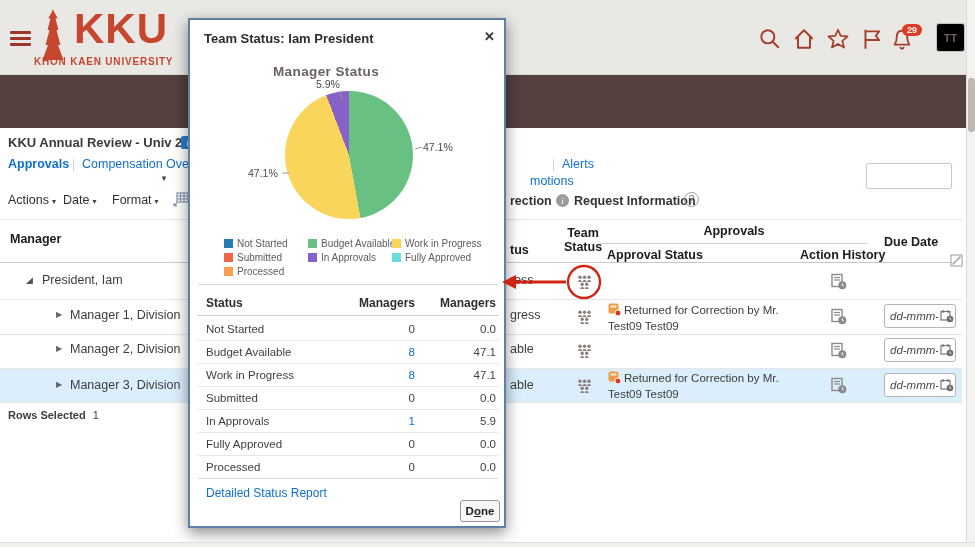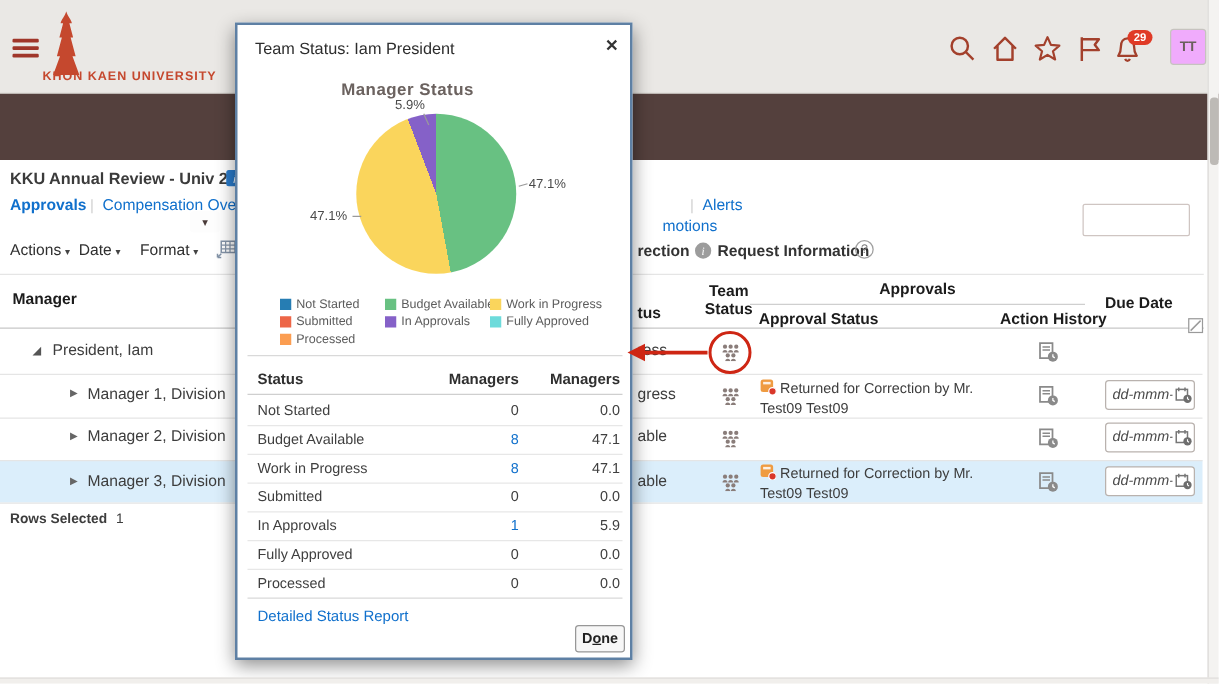--- a/index.html
+++ b/index.html
@@ -8,21 +8,21 @@
   .abs { position:absolute; }
   svg { display:block; }
 
   
   .top-header { left:0; top:0; width:975px; height:75px; background:#eae8e5; border-bottom:1px solid #dcdad6; }
   .hamburger span { display:block; width:21px; height:3px; background:#a0362a; margin-bottom:3px; border-radius:1px; }
   .kku-word { font-size:42px; font-weight:bold; color:#c5482e; letter-spacing:1px; line-height:1; }
   .kku-sub { font-size:10px; font-weight:bold; color:#c5482e; letter-spacing:0.8px; }
   .hdr-icon { width:24px; height:24px; cursor:pointer; }
   .badge { background:#e03a26; color:#fff; font-size:9px; font-weight:bold; border-radius:8px; padding:1px 5px; }
-  .avatar { width:29px; height:29px; background:#f0abfc; border:1px solid #c6c3bf; border-radius:3px;
+  .avatar { width:29px; height:29px; background:#000000; border:1px solid #c6c3bf; border-radius:3px;
             color:#6a5f5c; font-weight:bold; font-size:11px; display:flex; align-items:center; justify-content:center; }
 
   
   .brown-bar { left:0; top:75px; width:975px; height:53px; background:#54403d; }
   .page-title { color:#fff; font-size:23px; font-weight:400; }
   .dd-widget { width:24px; height:17px; background:#fdfdfd; border-radius:3px; color:#4a3a38; font-size:9px;
                display:flex; align-items:center; justify-content:center; }
   .help-circle { width:17px; height:17px; border:1.5px solid #fff; border-radius:50%; color:#fff; font-size:10px;
                  display:flex; align-items:center; justify-content:center; }
   .save-btn { width:86px; height:26px; background:transparent; border:1px solid #cfc5c2; border-radius:2px;
@@ -50,21 +50,21 @@
   .row-highlight { background:#dbeefb; }
   .due-input { width:72px; height:24px; border:1px solid #b9b2ae; border-radius:3px; background:#fff;
                font-size:11.5px; padding:0 17px 0 5px; font-family:"Liberation Sans",sans-serif; color:#333; }
   .due-input::placeholder { font-style:italic; color:#4a4a4a; opacity:1; }
   .approval-cell { font-size:11.5px; color:#3d3d3d; line-height:1.35; width:186px; }
   .rows-selected { font-size:11px; font-weight:bold; color:#3d3d3d;text-align:center; }
 
   
   .modal { left:188px; top:18px; width:318px; height:510px; background:#fff; border:2px solid #5e80a4;
            box-shadow:0 5px 14px rgba(0,0,0,0.45); z-index:50; }
-  .modal-title { font-size:13px; font-weight:normal; color:#2d2d2d; }
+  .modal-title { font-size:13px; font-weight:bold; color:#2d2d2d; }
   .modal-close { font-size:13px; color:#333; cursor:pointer; font-weight:bold; }
   .chart-title { font-size:13.5px; font-weight:600; color:#6b625f; letter-spacing:0.4px; text-align:center; }
   .pie { width:128px; height:128px; border-radius:50%; }
   .pie-label { font-size:10.5px; color:#4a4a4a; }
   .lg-item { display:flex; align-items:center; margin-bottom:3px; }
   .lg-swatch { width:9px; height:9px; margin-right:4px; flex:0 0 auto; }
   .lg-text { font-size:10px; color:#5c5c5c; white-space:nowrap; }
   .m-div { height:1px; background:#d9d9d9; }
   .mt-head { font-size:12px; font-weight:bold; color:#2f2f2f; }
   .mt-cell { font-size:11.5px; color:#3f3f3f; }
@@ -87,20 +87,21 @@
 
 <div class="abs top-header">
   <div class="abs hamburger" style="left:10px; top:31px;">
     <span></span>
       <span></span>
       <span></span>
   </div>
   <svg class="abs" style="left:36px; top:9px;" width="34" height="52" viewBox="0 0 34 52">
     <path d="M17 0 C16 4 13 6.5 12.5 9.5 L14.5 9.5 L11.5 21 L13.5 21 L9.5 36 L12 36 L6.5 51 H27.5 L22 36 L24.5 36 L20.5 21 L22.5 21 L19.5 9.5 L21.5 9.5 C21 6.5 18 4 17 0 Z" fill="#c5482e"></path>
   </svg>
+  <div class="abs kku-word" style="left:74px; top:8px;">KKU</div>
   <div class="abs kku-sub" style="left:34px; top:56px;">KHON KAEN UNIVERSITY</div>
 
   <svg class="abs hdr-icon" style="left:758px; top:27px;" viewBox="0 0 22 22">
     <circle cx="9" cy="9" r="6" fill="none" stroke="#a3402c" stroke-width="1.8"></circle>
     <line x1="13.5" y1="13.5" x2="19" y2="19" stroke="#a3402c" stroke-width="1.8"></line>
   </svg>
   <svg class="abs hdr-icon" style="left:792px; top:27px;" viewBox="0 0 22 22">
     <path d="M3 11 L11 3 L19 11 M5.5 9 V19 H16.5 V9" fill="none" stroke="#a3402c" stroke-width="1.8" stroke-linejoin="round"></path>
   </svg>
   <svg class="abs hdr-icon" style="left:826px; top:27px;" viewBox="0 0 22 22">

